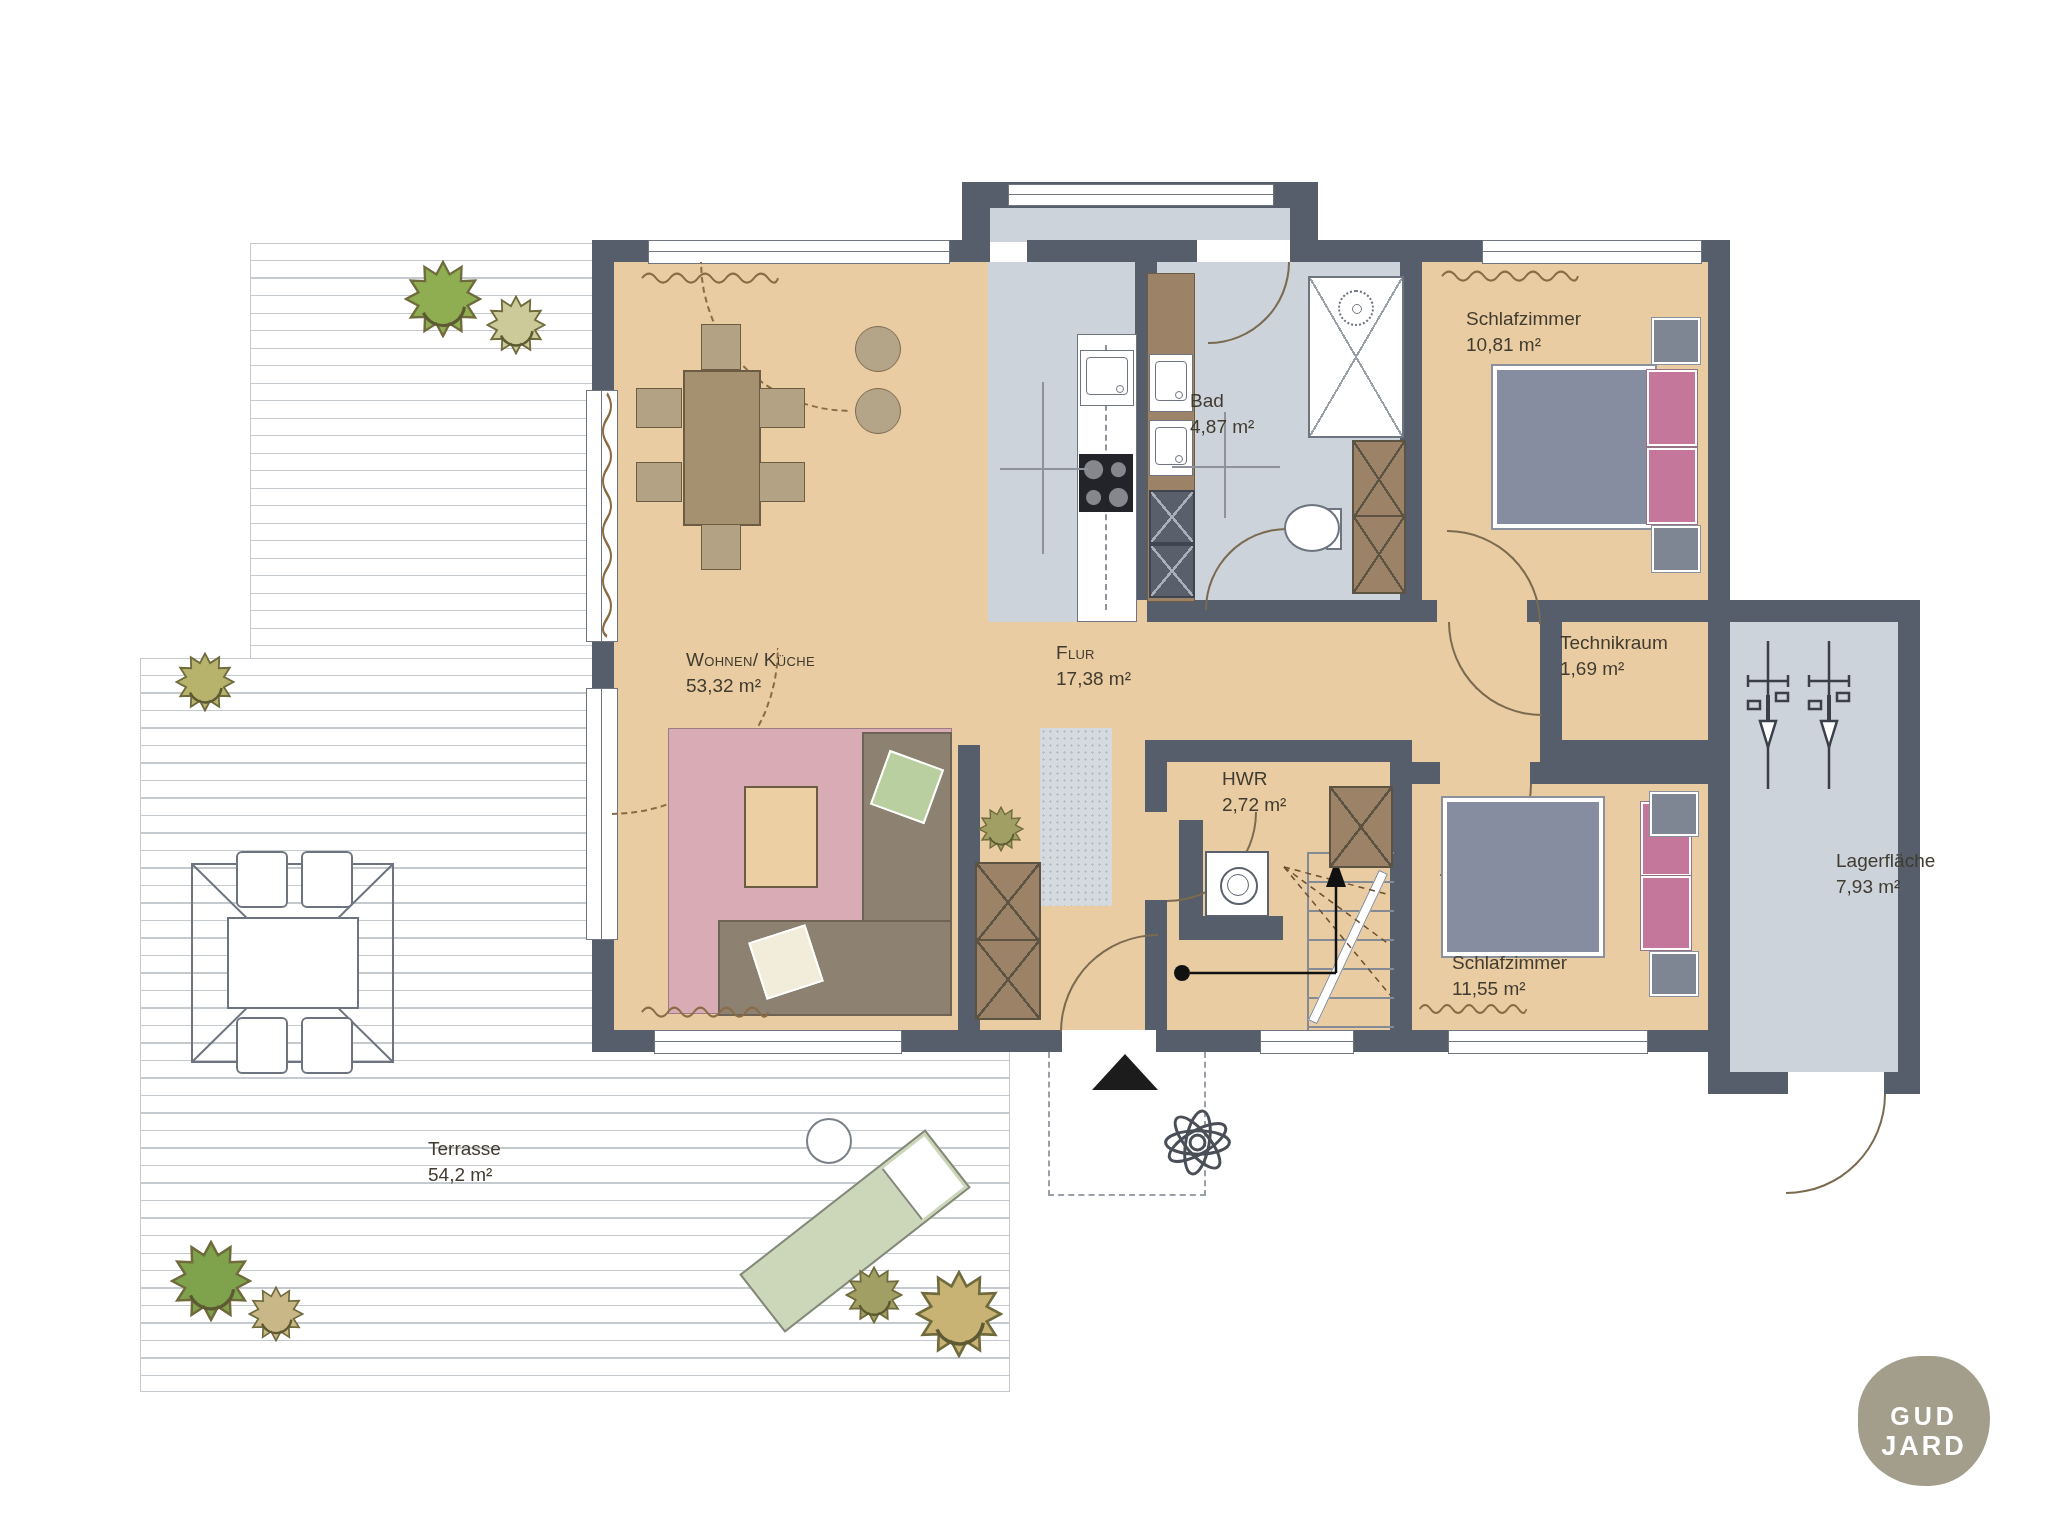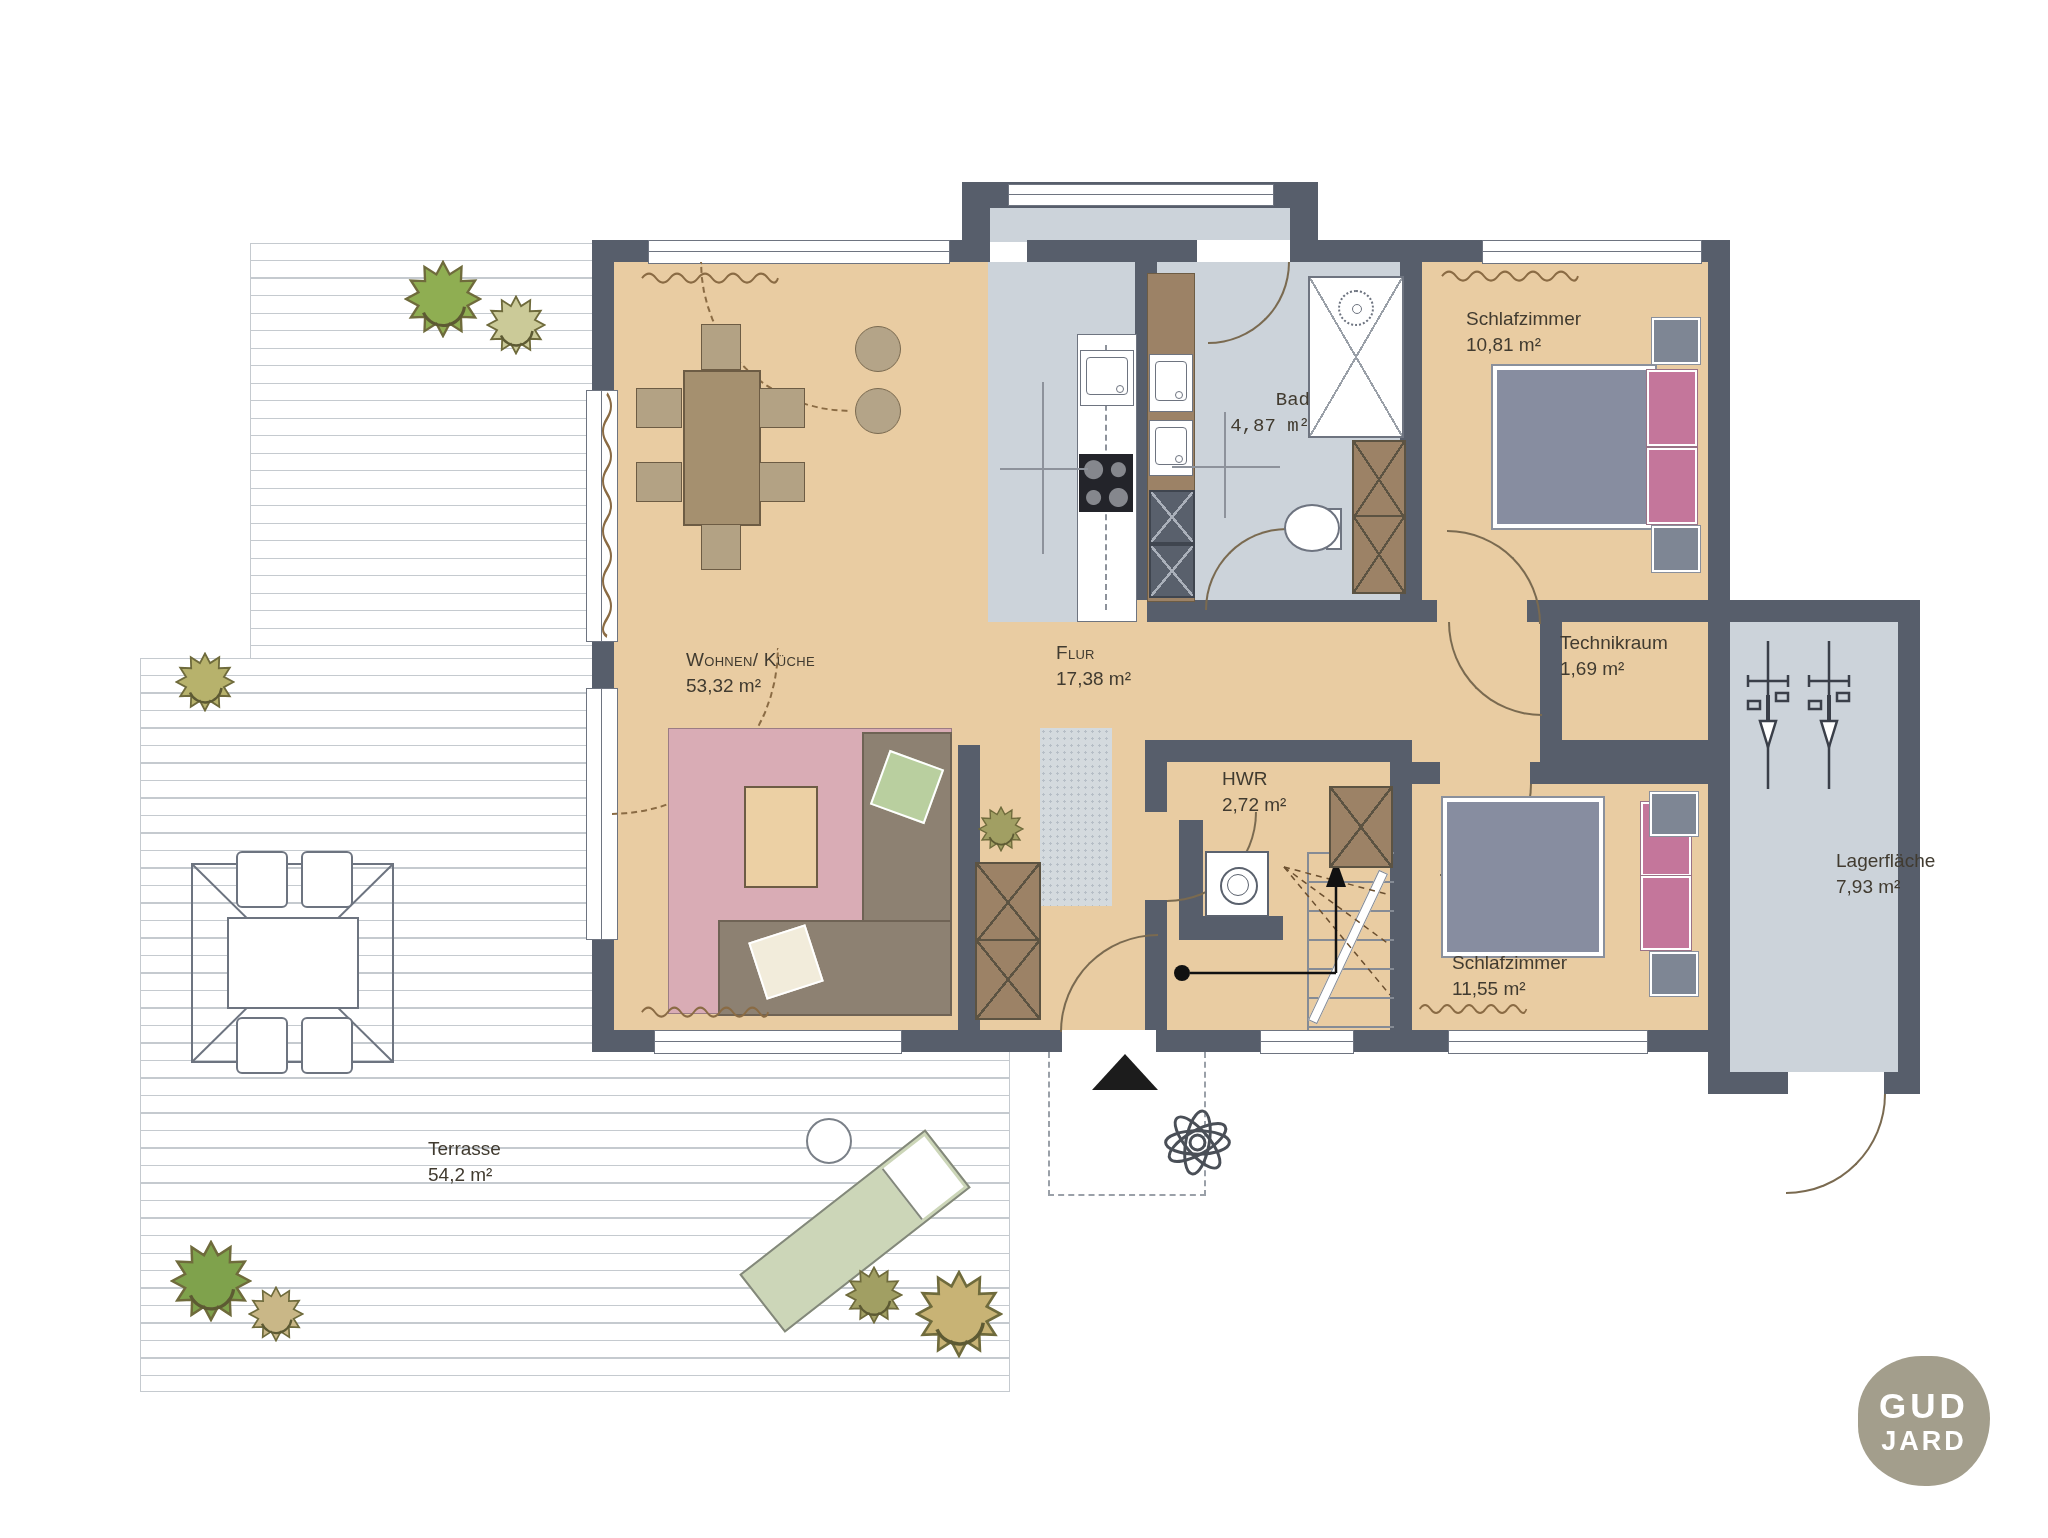--- a/index.html
+++ b/index.html
@@ -75,25 +75,25 @@
   .lounger{position:absolute;background:var(--lounger);border:2px solid #83887b;}
   .lounger .head{position:absolute;top:3px;bottom:3px;right:3px;width:52px;background:#fff;border-left:2px solid #83887b;}
   .sidetable{position:absolute;background:#fff;border:2px solid #7a8088;border-radius:50%;}
   .tree{position:absolute;stroke:#6f6b3c;stroke-width:1.2;}
   .squig{position:absolute;}
   
   .lbl{position:absolute;color:#413b30;font-size:19px;line-height:1.35;}
   .lbl .nm{display:block;}
   .lbl .ar{display:block;}
   .lbl.sc .nm{font-variant:small-caps;letter-spacing:.3px;}
-  .lbl.center{text-align:right;font-family:Liberation Mono, monospace;}
+  .lbl.center{text-align:left;}
   
   .logo{position:absolute;background:var(--logo);color:#fff;font-weight:bold;text-align:center;
         border-radius:52% 48% 50% 55% / 48% 52% 56% 50%;}
-  .logo .l1{display:block;font-size:35px;letter-spacing:4px;margin-top:30px;}
+  .logo .l1{display:block;font-size:25px;letter-spacing:4px;margin-top:46px;}
   .logo .l2{display:block;font-size:27px;letter-spacing:3px;}
 </style>
 </head>
 <body>
 
 <svg width="0" height="0" style="position:absolute">
   <defs>
     <symbol id="treeSym" viewBox="0 0 40 40">
       <polygon points="39,20 32.6,23.4 36.5,29.5 29.2,29.2 29.5,36.5 23.4,32.6 20,39 16.6,32.6 10.5,36.5 10.8,29.2 3.5,29.5 7.4,23.4 1,20 7.4,16.6 3.5,10.5 10.8,10.8 10.5,3.5 16.6,7.4 20,1 23.4,7.4 29.5,3.5 29.2,10.8 36.5,10.5 32.6,16.6"></polygon>
       <path d="M10,27 A11,11 0 0 0 31,24" fill="none" stroke="#5d5a33" stroke-width="1.6"></path>

